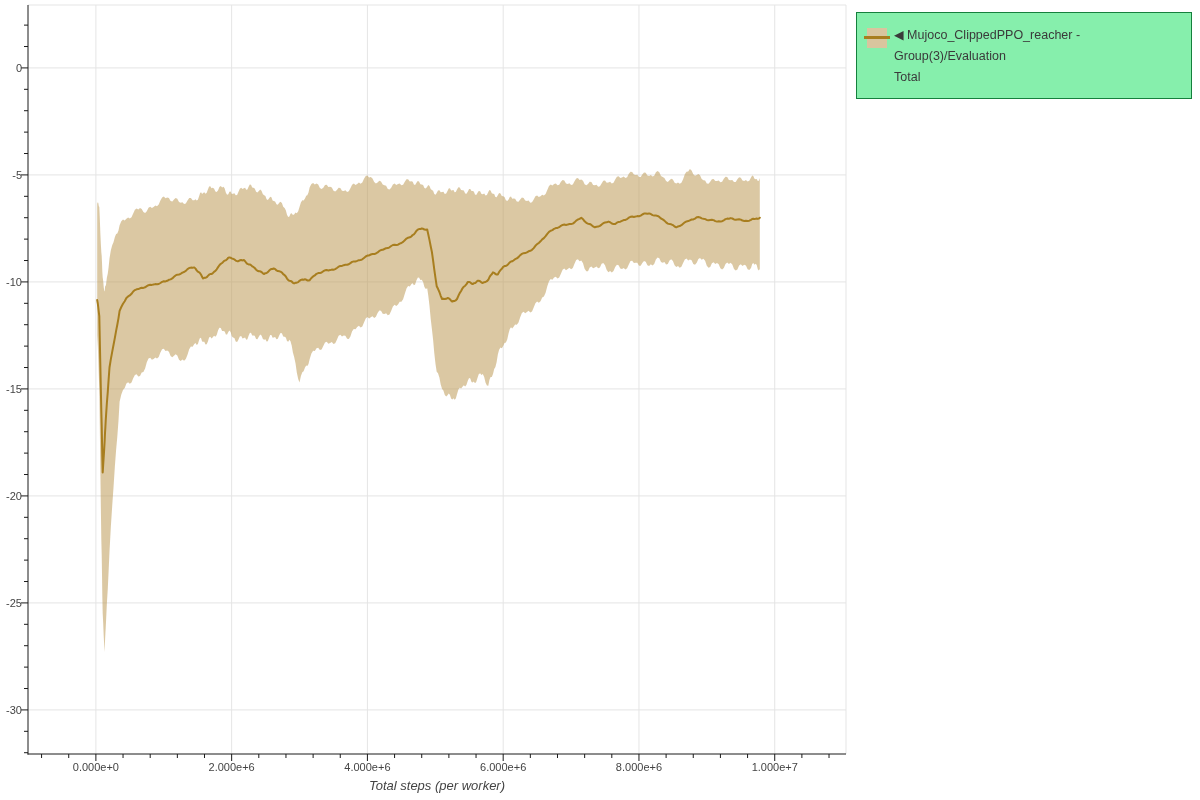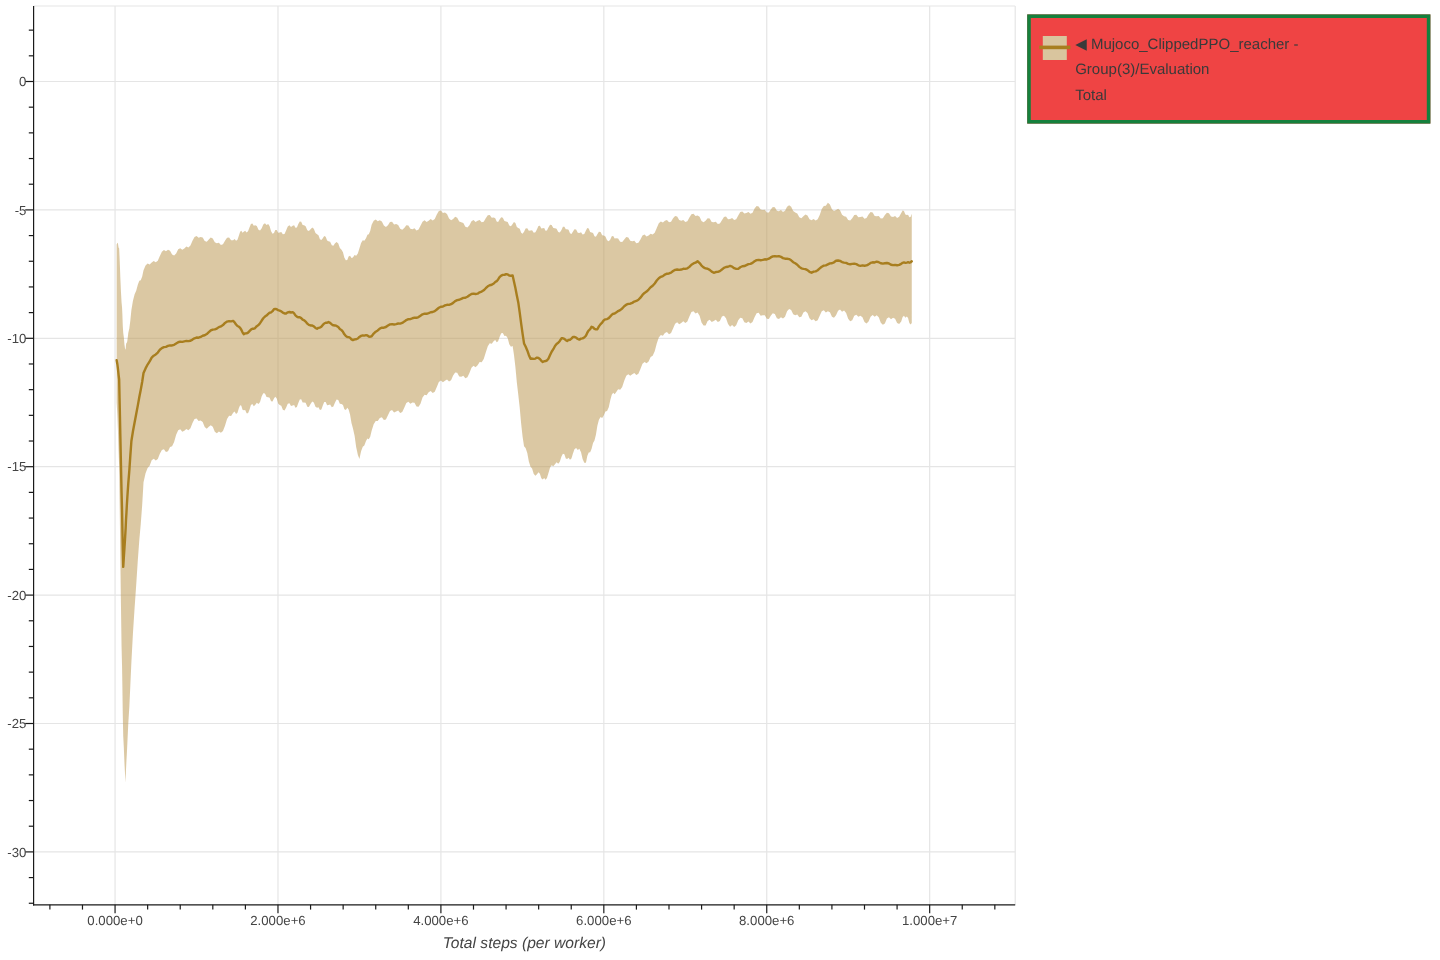--- a/index.html
+++ b/index.html
@@ -6,21 +6,21 @@
   body{font-family:"Liberation Sans", sans-serif;}
   .figure{position:relative;width:1200px;height:800px;background:#fff;overflow:hidden;}
   #plot-svg{position:absolute;left:0;top:0;}
   #plot-svg text{font:11px "Liberation Sans", sans-serif;fill:#444444;}
   .x-axis-title{
     position:absolute;left:28px;top:778px;width:818px;
     text-align:center;font-style:italic;font-size:13px;color:#444444;
   }
   .legend{
     position:absolute;left:856px;top:12px;width:336px;box-sizing:border-box;
-    background:#ef4444;border:3px solid #15803d;
+    background:#86efac;border:1px solid #15803d;
     padding:12px 10px 10px 10px;display:flex;align-items:flex-start;justify-content:flex-end;
   }
   .swatch{
     width:20px;height:20px;flex:0 0 20px;margin-top:3px;margin-right:7px;
     background:#d9c59e;position:relative;display:inline-block;
   }
   .swatch-line{
     position:absolute;left:-3px;right:-3px;top:8px;height:3px;background:#a87e1f;
   }
   .legend-text{

